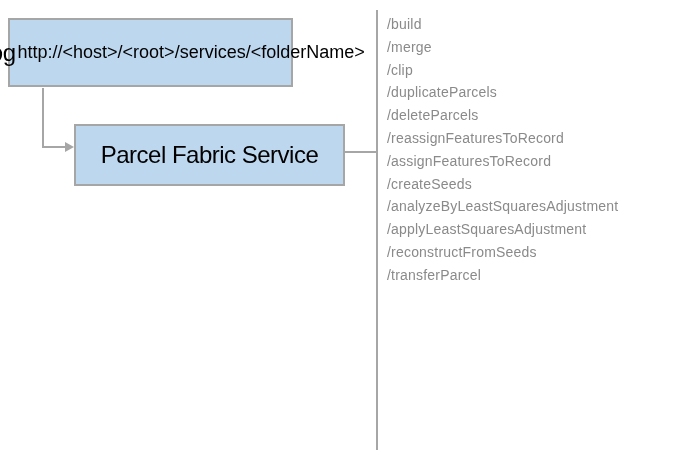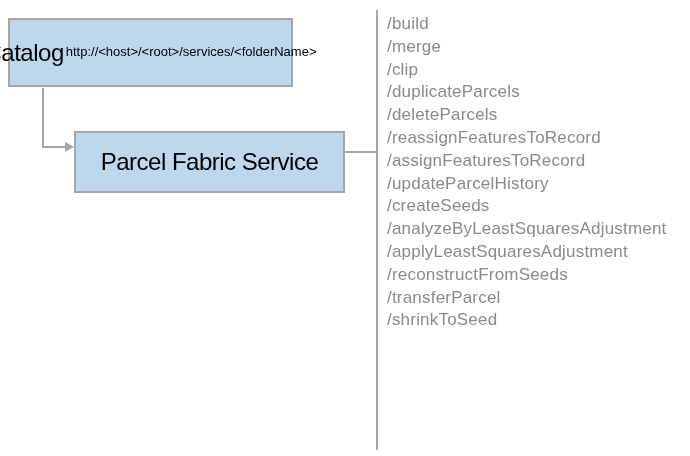--- a/index.html
+++ b/index.html
@@ -27,34 +27,34 @@
     gap: 2px;
   }
   .box-catalog {
     left: 8px;
     top: 18px;
     width: 285px;
     height: 69px;
   }
   .box-service {
     left: 74px;
-    top: 131px;
+    top: 124px;
     width: 271px;
     height: 62px;
   }
   .box-title {
     color: var(--title-text, #000000);
     font-size: 24px;
     letter-spacing: -0.5px;
     line-height: 1.05;
     white-space: nowrap;
   }
   .box-subtitle {
     color: var(--title-text, #000000);
-    font-size: 13px;
+    font-size: 18px;
     line-height: 1.15;
     white-space: nowrap;
   }
   .conn {
     position: absolute;
     background: var(--connector, #a6a6a6);
   }
   .conn-v {
     left: 42px;
     top: 88px;
@@ -92,21 +92,21 @@
   .endpoints {
     position: absolute;
     left: 387px;
     top: 13px;
     margin: 0;
     padding: 0;
     list-style: none;
   }
   .endpoint {
     color: var(--endpoint-text, #8a8a8a);
-    font-size: 17px;
+    font-size: 14px;
     line-height: 22.8px;
     letter-spacing: 0.2px;
     white-space: nowrap;
   }
 </style>
 </head>
 <body>
 
 <div class="canvas">
 
@@ -127,22 +127,20 @@
   <div class="conn divider"></div>
 
   <ul class="endpoints">
       <li class="endpoint">/build</li>
       <li class="endpoint">/merge</li>
       <li class="endpoint">/clip</li>
       <li class="endpoint">/duplicateParcels</li>
       <li class="endpoint">/deleteParcels</li>
       <li class="endpoint">/reassignFeaturesToRecord</li>
       <li class="endpoint">/assignFeaturesToRecord</li>
-      <li class="endpoint">/updateParcelHistory</li>
       <li class="endpoint">/createSeeds</li>
       <li class="endpoint">/analyzeByLeastSquaresAdjustment</li>
       <li class="endpoint">/applyLeastSquaresAdjustment</li>
       <li class="endpoint">/reconstructFromSeeds</li>
       <li class="endpoint">/transferParcel</li>
-      <li class="endpoint">/shrinkToSeed</li>
     </ul>
 
 </div>
 
 </body></html>

